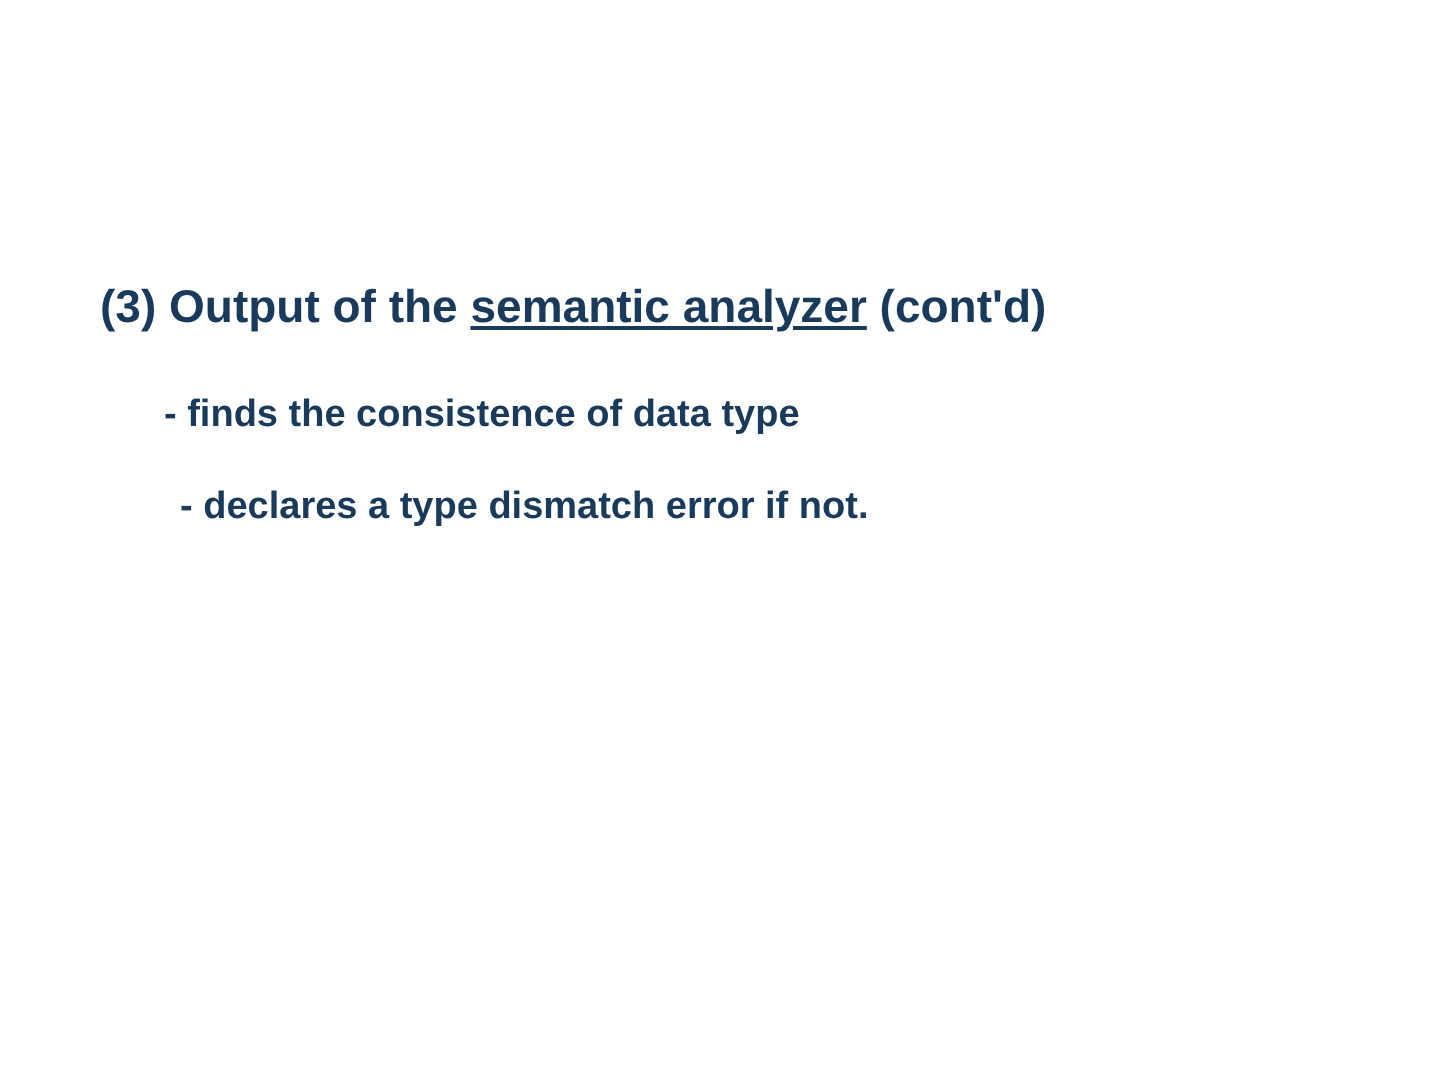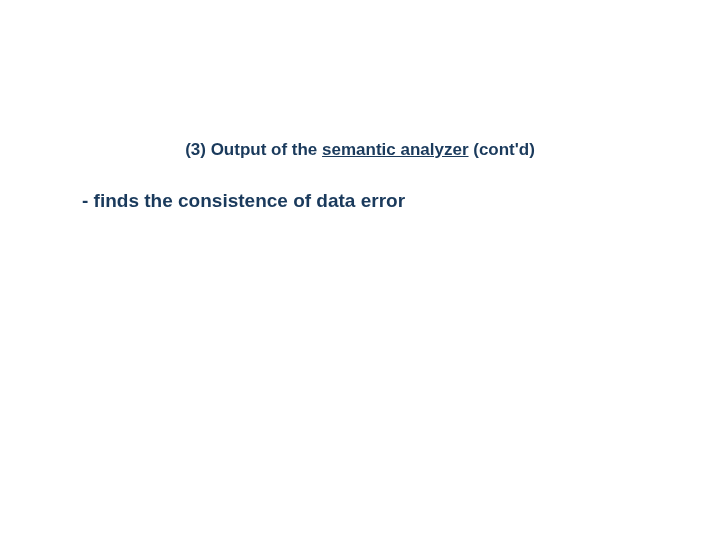--- a/index.html
+++ b/index.html
@@ -12,25 +12,24 @@
       height: 540px;
       background: #ffffff;
       font-family: Arial, Helvetica, sans-serif;
       color: #1a3a5c;
       position: relative;
     }
     .slide {
       padding: 140px 50px 0 50px;
     }
     .heading {
-      font-size: 17px;
+      font-size: 23px;
       font-weight: bold;
       color: #1a3a5c;
       margin-bottom: 28px;
-      text-align: center;
     }
     .underline {
       text-decoration: underline;
     }
     .body-text {
       padding-left: 32px;
     }
     .bullet1 {
       font-size: 19px;
       font-weight: bold;
@@ -50,16 +49,17 @@
   </style>
 </head>
 <body>
 
 <div class="slide">
   <div class="heading">
     <span>(3) Output of the </span><span class="underline">semantic analyzer</span><span> (cont'd)</span>
   </div>
   <div class="body-text">
     <div class="bullet1">
-      <div>- finds the consistence of data error</div>
+      <div>- finds the consistence of data type</div>
     </div>
+    <div class="bullet2">- declares a type dismatch error if not.</div>
   </div>
 </div>
 
 </body></html>

